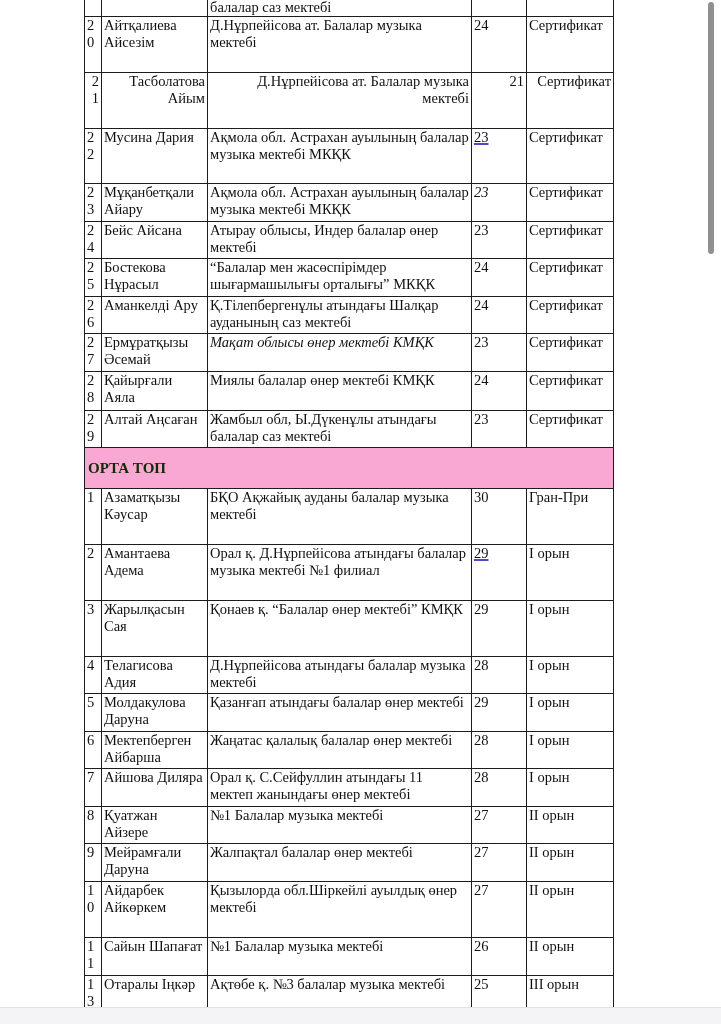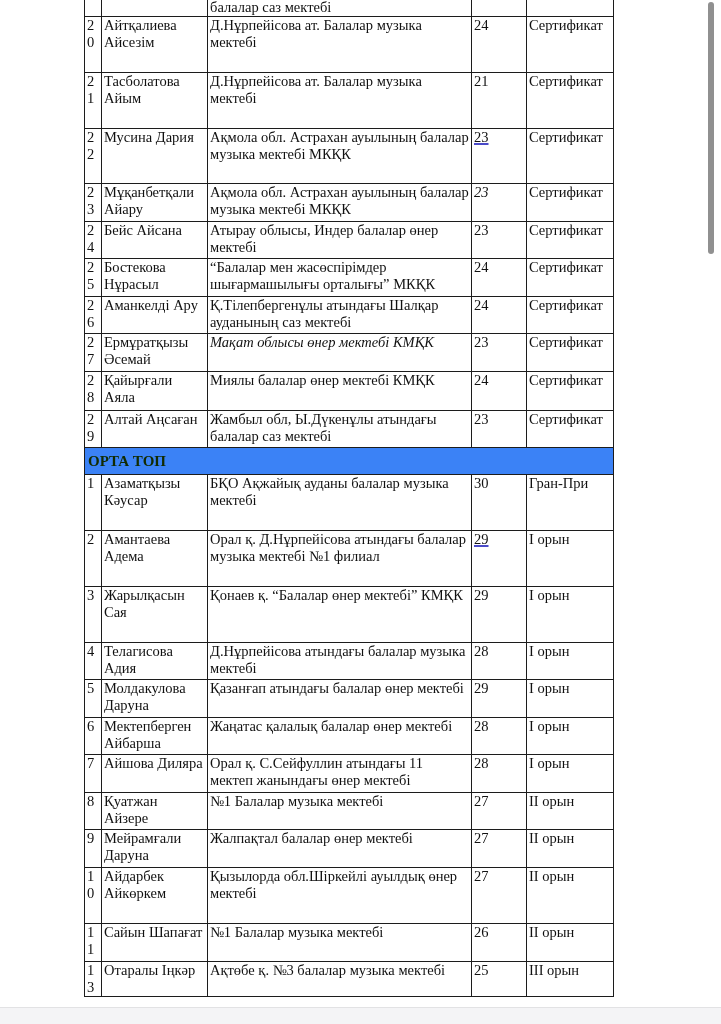--- a/index.html
+++ b/index.html
@@ -20,25 +20,25 @@
     vertical-align:top;
     padding:0 2px;
     font-size:14.5px;
     line-height:17px;
     overflow:hidden;
     word-wrap:break-word;
   }
   td.num{padding-left:1px;padding-right:0;}
   td.score{padding-left:3px;}
   tr.section-row td{
-    background:#3b82f6;
+    background:#f9a8d4;
     font-weight:bold;
     font-size:15px;
     color:#122b00;
-    padding:5px 3px;
+    padding:12px 3px;
     line-height:16px;
   }
   .u-score{
     text-decoration:underline;
     text-decoration-color:#4a4ac8;
     text-decoration-thickness:1.5px;
   }
   .i-txt{font-style:italic;}
   .scrollbar-thumb{
     position:absolute;
@@ -70,21 +70,21 @@
           <td class="score"></td>
           <td class="award"></td>
         </tr>
         <tr style="height: 56px; margin-top: 20px;">
           <td class="num"><span>20</span></td>
           <td class="name"><span>Айтқалиева Айсезім</span></td>
           <td class="school"><span>Д.Нұрпейісова ат. Балалар музыка мектебі</span></td>
           <td class="score"><span>24</span></td>
           <td class="award"><span>Сертификат</span></td>
         </tr>
-        <tr style="height: 56px;">
+        <tr style="height: 56px; text-align: right;">
           <td class="num"><span>21</span></td>
           <td class="name"><span>Тасболатова Айым</span></td>
           <td class="school"><span>Д.Нұрпейісова ат. Балалар музыка мектебі</span></td>
           <td class="score"><span>21</span></td>
           <td class="award"><span>Сертификат</span></td>
         </tr>
         <tr style="height: 55px; margin-left: 45px;">
           <td class="num"><span>22</span></td>
           <td class="name"><span>Мусина Дария</span></td>
           <td class="school"><span>Ақмола обл. Астрахан ауылының балалар музыка мектебі МКҚК</span></td>

